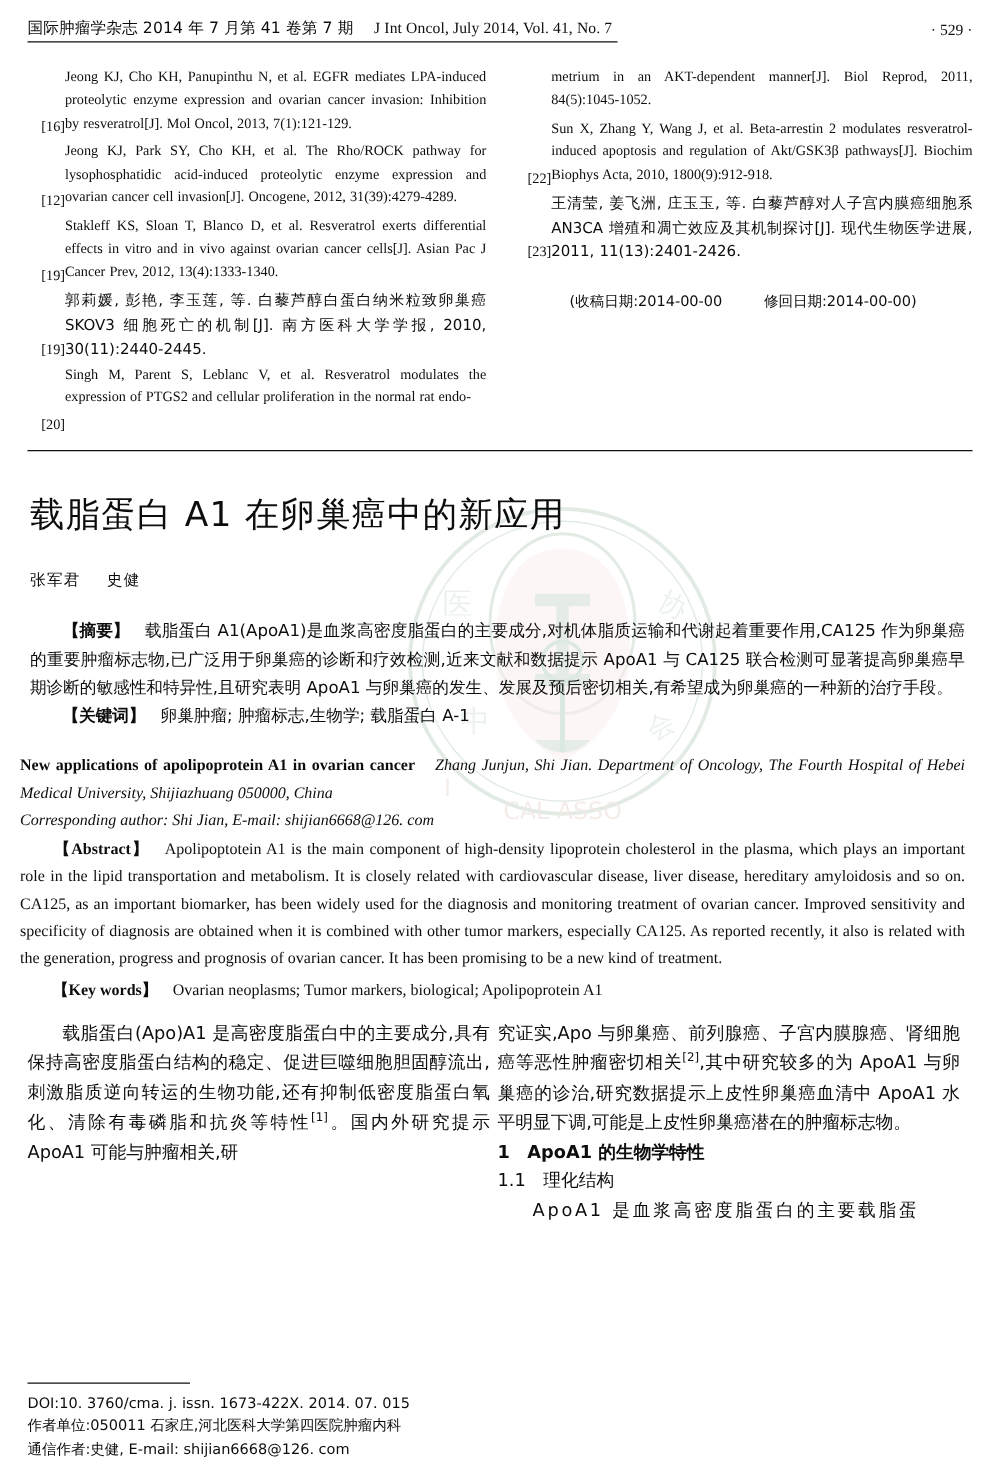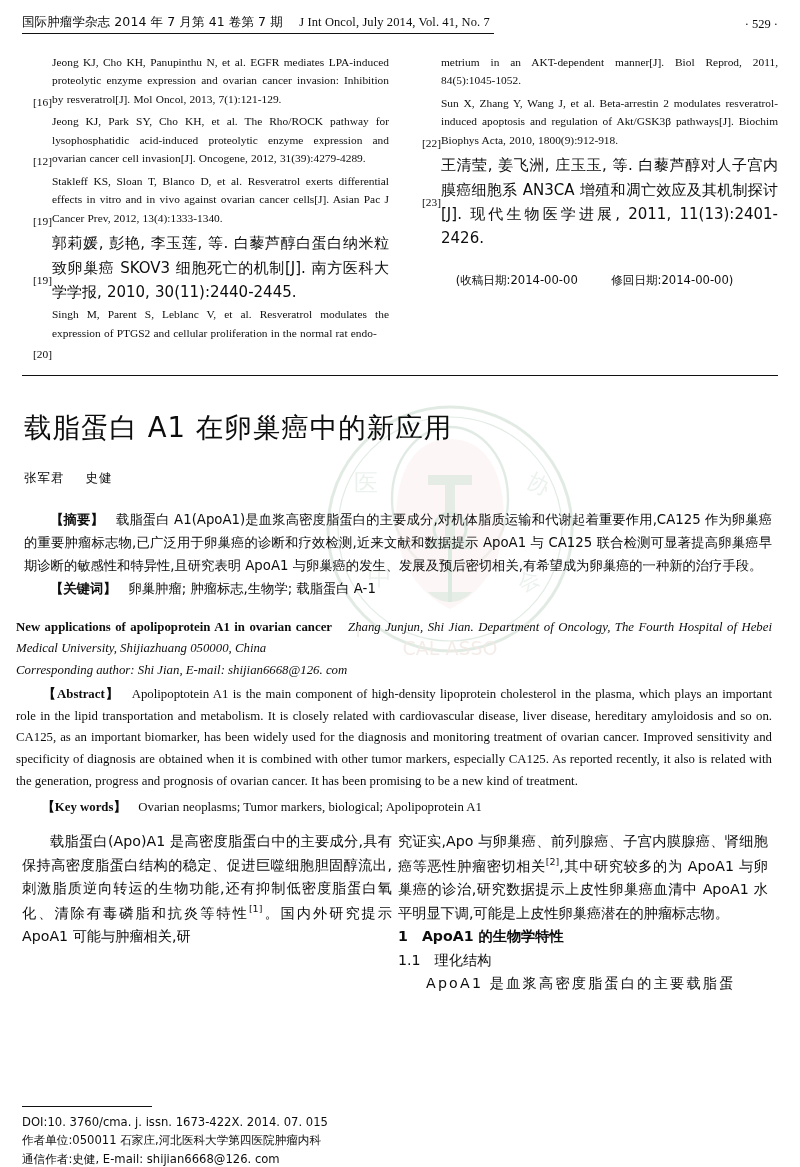--- a/index.html
+++ b/index.html
@@ -83,21 +83,21 @@
     text-align: right;
     white-space: nowrap;
     margin-top: 40px;
   }
   .ref-text {
     flex: 1 1 auto;
     text-align: justify;
     text-justify: inter-word;
     word-spacing: 0.4px;
   }
-  .ref-text.cn { font-family: "DejaVu Sans", sans-serif; font-size: 15px; }
+  .ref-text.cn { font-family: "DejaVu Sans", sans-serif; font-size: 12px; }
 
   .ref-dates {
     margin-top: 22px;
     text-align: center;
     font-size: 11.6px;
     font-family: "DejaVu Sans", sans-serif;
     white-space: nowrap;
   }
   .ref-dates .gap { display: inline-block; width: 26px; }
 

